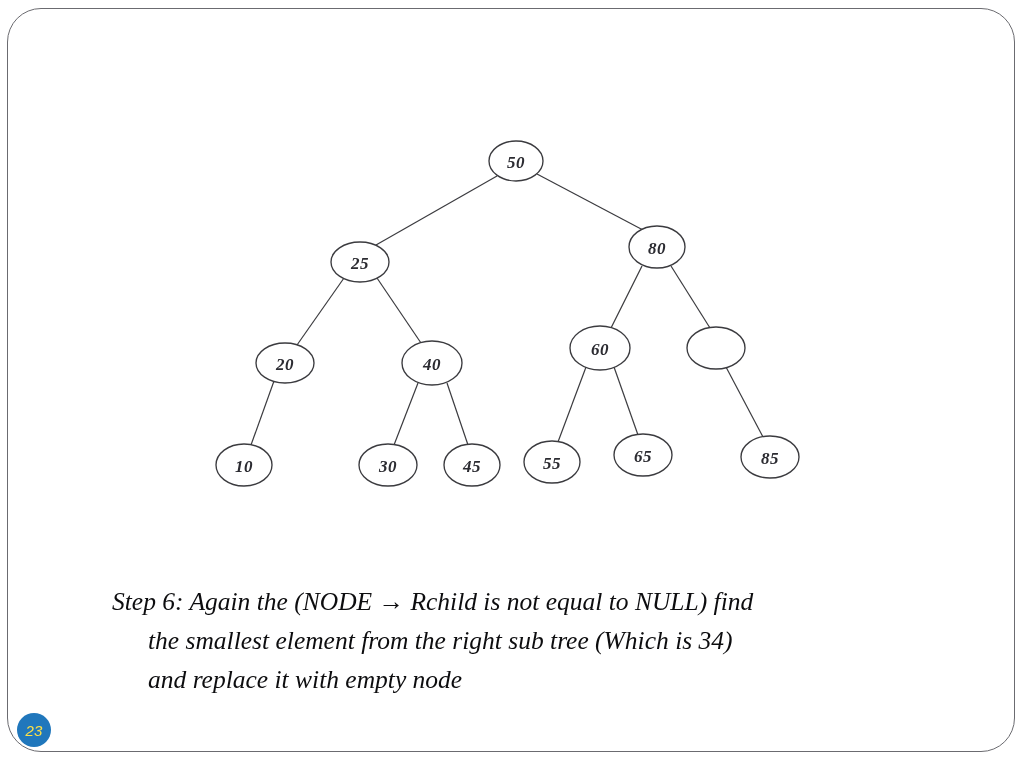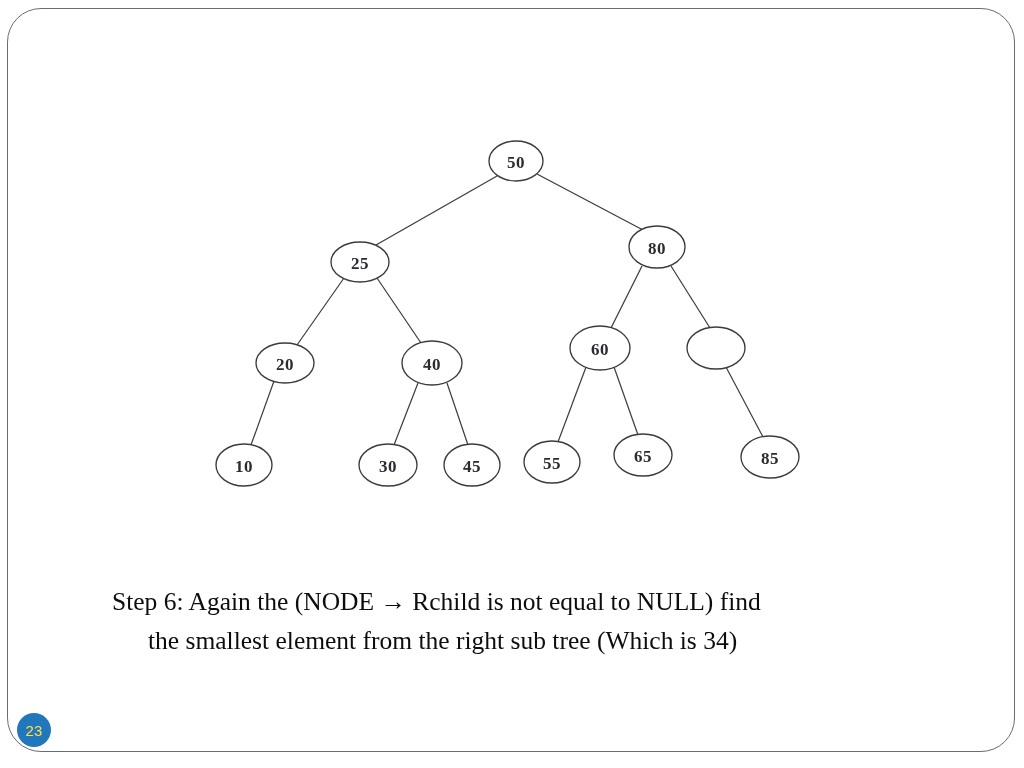--- a/index.html
+++ b/index.html
@@ -11,20 +11,21 @@
     width: 1024px;
     height: 768px;
     overflow: hidden;
     font-family: "Liberation Serif", serif;
   }
   #slide {
     position: relative;
     width: 1024px;
     height: 768px;
     background: #ffffff;
+    font-style: italic;
   }
   #slide-frame {
     position: absolute;
     left: 7px;
     top: 8px;
     width: 1008px;
     height: 744px;
     box-sizing: border-box;
     border: 1px solid #6b6b70;
     border-radius: 34px;
@@ -177,17 +178,18 @@
             <ellipse cx="770" cy="457" rx="29" ry="21" class="node-ellipse" fill="#ffffff" stroke="#3b3b3f"></ellipse>
             <text x="770" y="458" class="node-label" fill="#2b2b31">85</text>
           </g>
         </g>
     </svg>
   </div>
 
   <div id="caption">
     <span class="cap-line first">Step 6: Again the (NODE → Rchild is not equal to NULL) find</span>
     <span class="cap-line">the smallest element from the right sub tree (Which is 34)</span>
+    <span class="cap-line">and replace it with empty node</span>
   </div>
 
   <div id="page-badge">23</div>
 
 </div>
 
 </body></html>

